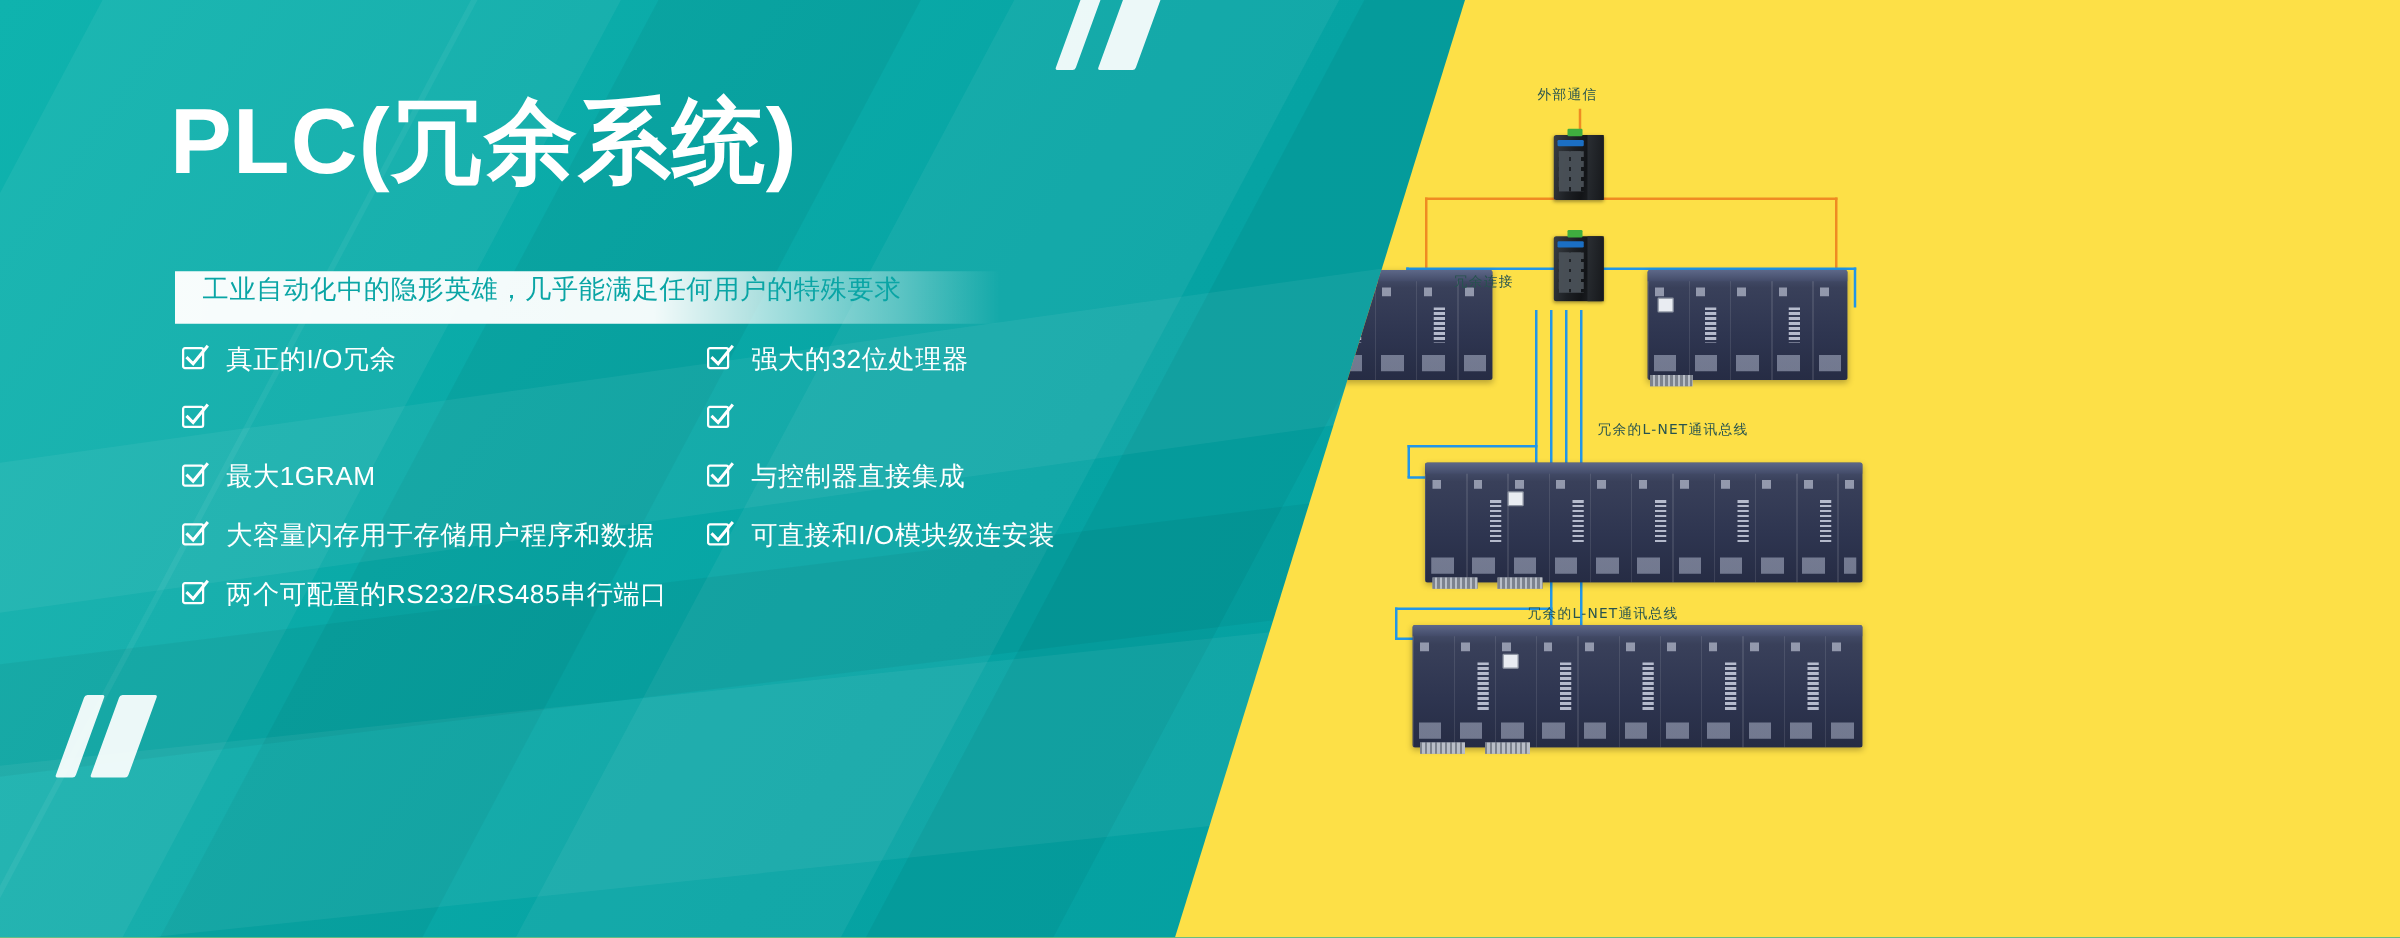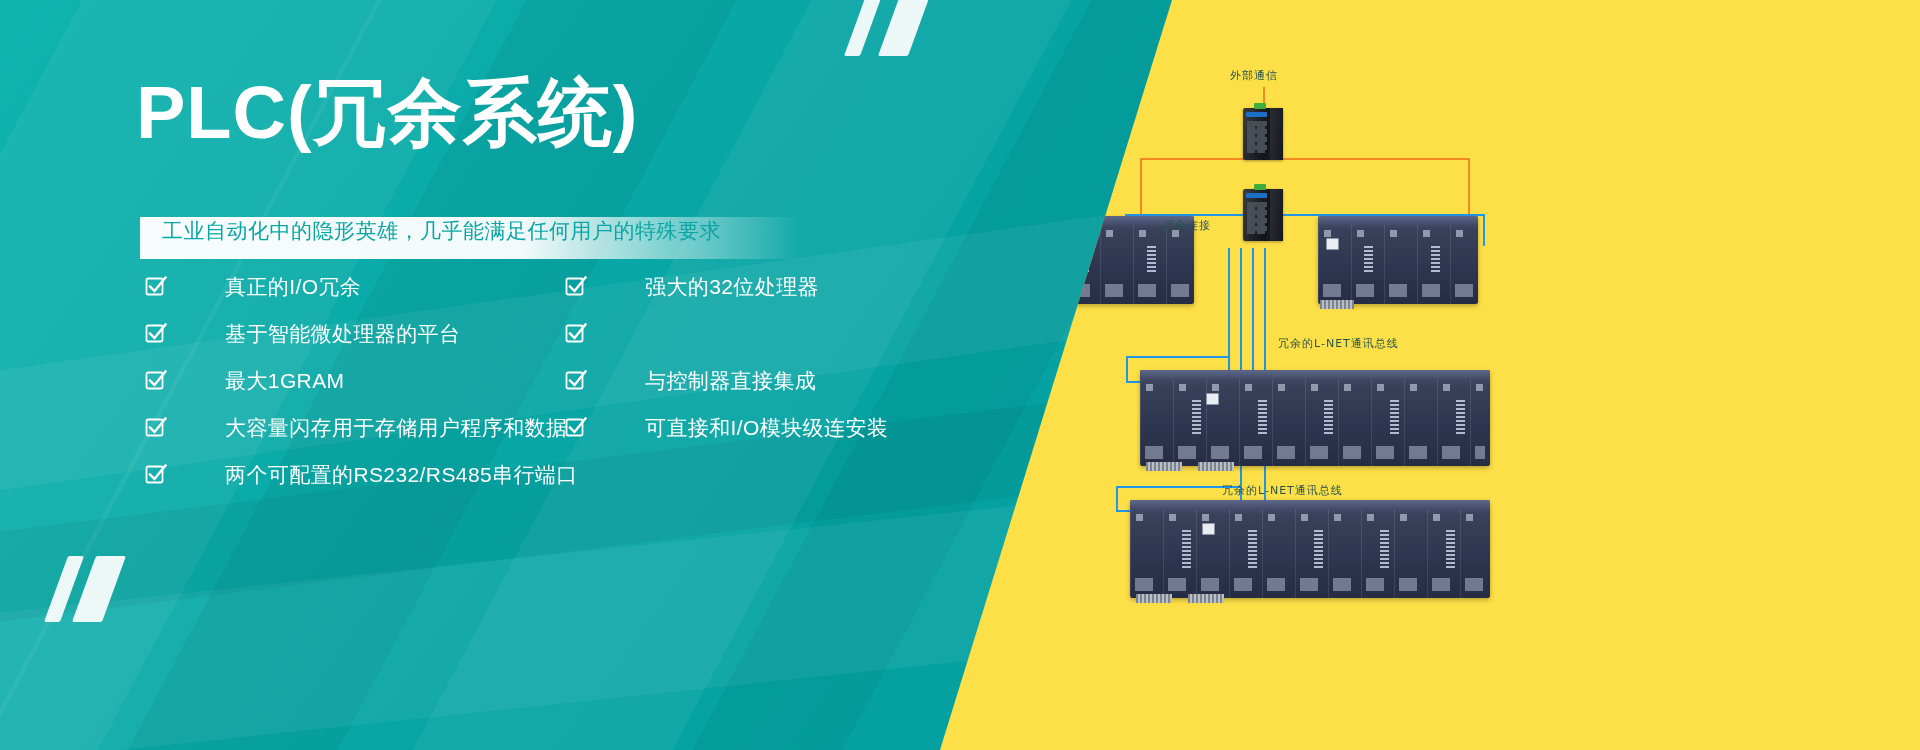--- a/index.html
+++ b/index.html
@@ -47,21 +47,20 @@
     font-size:21px; color:#0aa5a5; font-weight:500; white-space:nowrap;
     letter-spacing:0.5px;
   }
   .feature-col { position:absolute; }
   #col-left  { left:96px;  top:262px; }
   #col-right { left:516px; top:262px; }
   .feature-item {
     display:flex; align-items:center;
     height:47px; color:#ffffff; font-size:21px; letter-spacing:0.4px;
     white-space:nowrap;
-    gap:44px;
   }
   .check-icon { width:24px; height:24px; margin-right:13px; flex:0 0 auto; }
   .feature-label { position:relative; top:1px; }
   
   #diagram-panel {
     position:absolute; right:0; top:0; width:980px; height:750px;
     background:#fde047; z-index:4;
     clip-path:polygon(232px 0, 980px 0, 980px 750px, 0px 750px);
   }
   #diagram-inner { position:absolute; inset:0; }
@@ -264,21 +263,20 @@
         <rect x="2.5" y="4.5" width="16" height="16" rx="1.5" fill="none" stroke="#ffffff" stroke-width="1.8"></rect>
         <path d="M6 12.5 L10.5 17 L21.5 3.5" fill="none" stroke="#ffffff" stroke-width="2.4" stroke-linecap="square"></path>
       </svg>
       <span class="feature-label">真正的I/O冗余</span>
     </div>
     <div class="feature-item">
       <svg class="check-icon" viewBox="0 0 24 24">
         <rect x="2.5" y="4.5" width="16" height="16" rx="1.5" fill="none" stroke="#ffffff" stroke-width="1.8"></rect>
         <path d="M6 12.5 L10.5 17 L21.5 3.5" fill="none" stroke="#ffffff" stroke-width="2.4" stroke-linecap="square"></path>
       </svg>
-      <span class="feature-label">基于智能微处理器的平台</span>
     </div>
     <div class="feature-item">
       <svg class="check-icon" viewBox="0 0 24 24">
         <rect x="2.5" y="4.5" width="16" height="16" rx="1.5" fill="none" stroke="#ffffff" stroke-width="1.8"></rect>
         <path d="M6 12.5 L10.5 17 L21.5 3.5" fill="none" stroke="#ffffff" stroke-width="2.4" stroke-linecap="square"></path>
       </svg>
       <span class="feature-label">最大1GRAM</span>
     </div>
     <div class="feature-item">
       <svg class="check-icon" viewBox="0 0 24 24">

